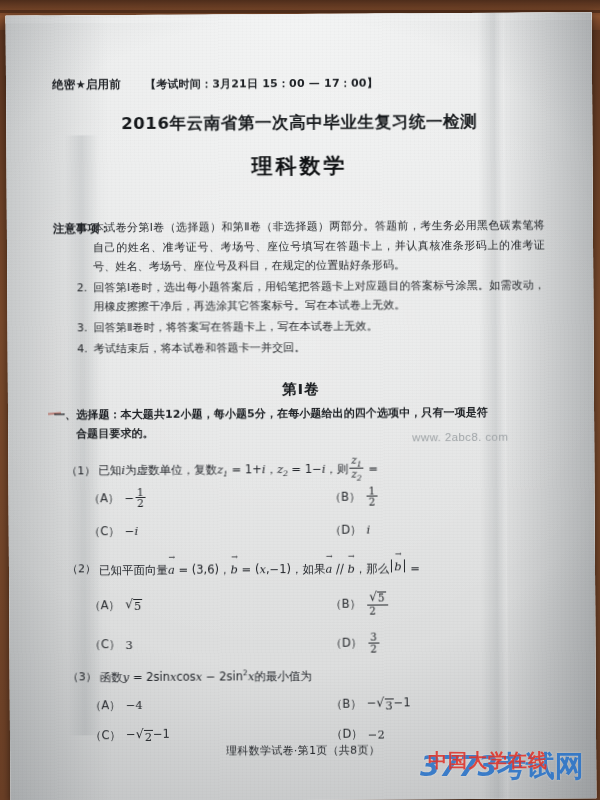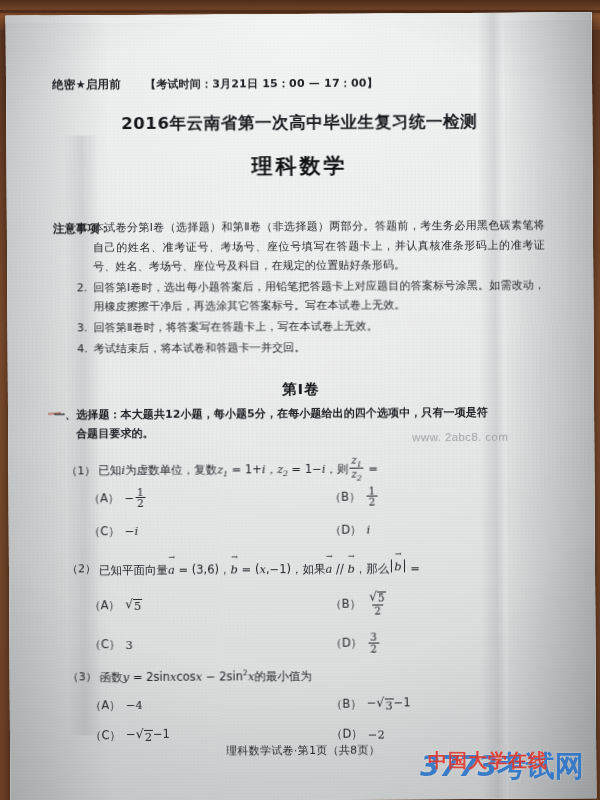--- a/index.html
+++ b/index.html
@@ -136,21 +136,21 @@
 
   .opts { position:absolute; width:480px; left:58px; }
   .optrow { display:flex; }
   .opt { display:flex; align-items:center; gap:5px; font-size:11.5px; }
   .opt.a, .opt.c { width:255px; padding-left:22px; }
   .opt.b, .opt.d { padding-left:8px; }
 
   
   .it { font-style:italic; font-family:"DejaVu Serif","Liberation Serif",serif; }
   .sr { font-family:"DejaVu Serif","Liberation Serif",serif; }
-  .frac { display:inline-flex; flex-direction:column; align-items:center;
+  .frac { display:inline-flex; flex-direction:column; 
           vertical-align:middle; line-height:1.04; font-size:10.5px; margin:0 1px;
           position:relative; top:-.5px; }
   .frac .num { padding:0 2px; }
   .frac .den { padding:0 2px; border-top:1px solid #24272b; }
   .sqrt { display:inline-flex; align-items:flex-start; }
   .sqrt .rad { font-size:12.5px; line-height:1; }
   .sqrt .rand { border-top:1px solid #24272b; padding:0 1px 0 1px; margin-top:1.5px; line-height:1.12; }
   sup.exp { font-size:7.5px; vertical-align:super; }
   sub.idx { font-size:7.5px; vertical-align:sub; }
   .vec { position:relative; display:inline-block; padding-top:2px; }

